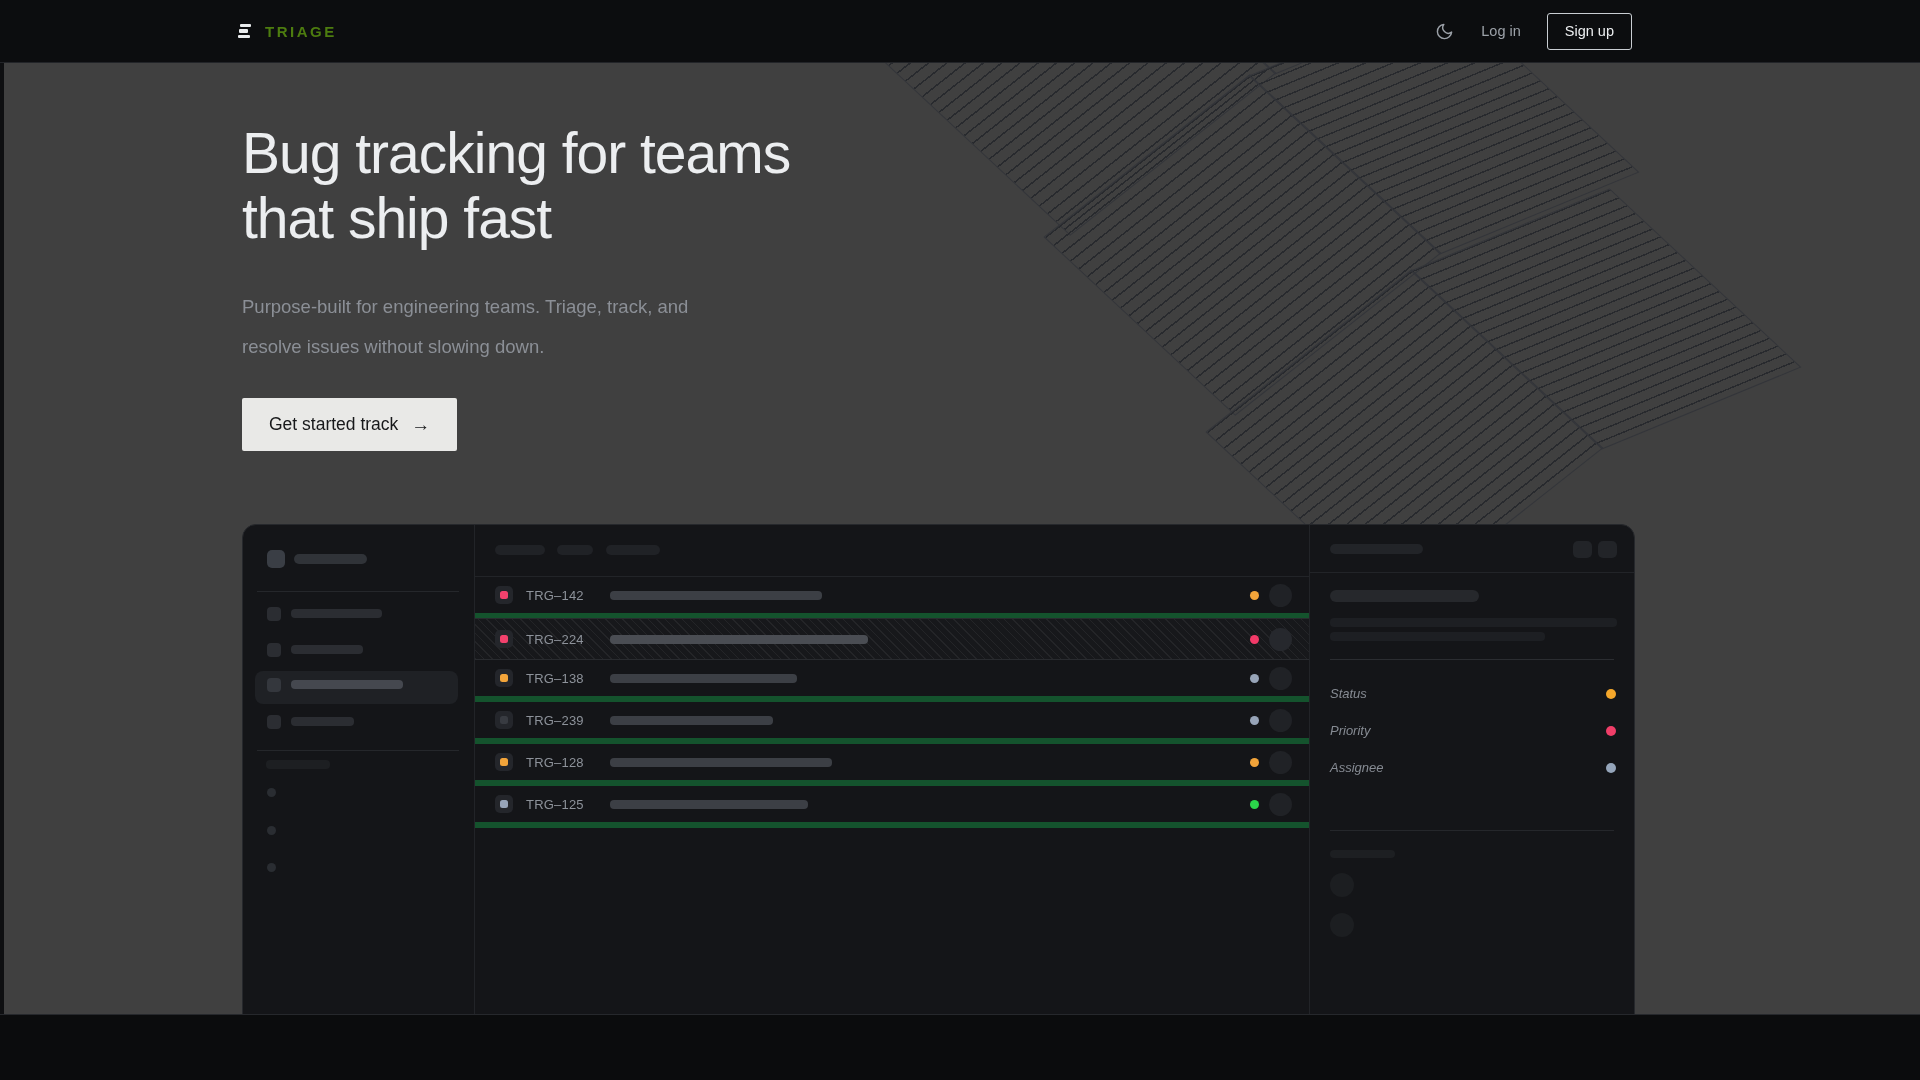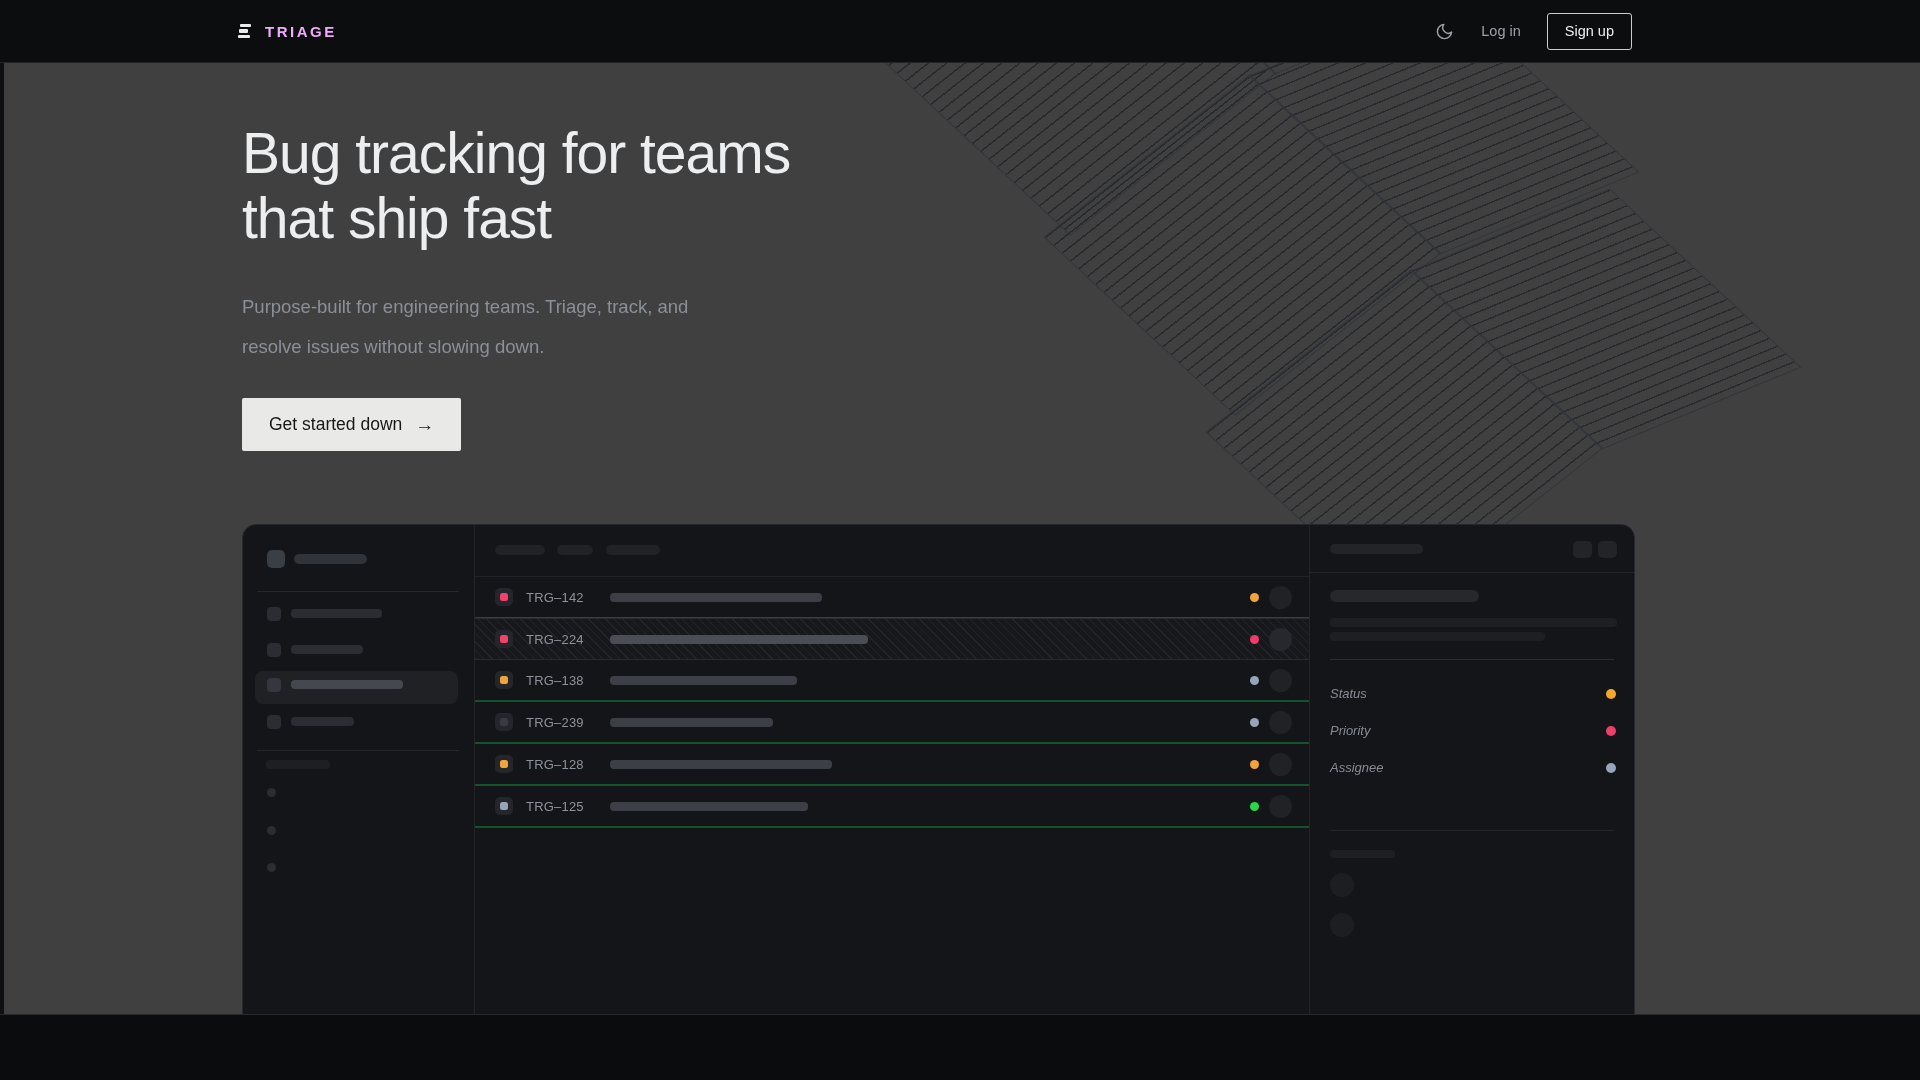--- a/index.html
+++ b/index.html
@@ -17,21 +17,21 @@
     position:absolute; top:0; left:0; width:1920px; height:63px;
     background:#0c0d0f; border-bottom:1px solid #222428; z-index:5;
   }
   .site-header .container { height:62px; display:flex; align-items:center; justify-content:space-between; }
   .brand { display:flex; align-items:center; gap:11px; }
   .logo-mark { display:flex; flex-direction:column; gap:2.5px; width:16px; }
   .logo-mark i { display:block; height:3.2px; border-radius:1px; background:#e9ebed; }
   .logo-mark i:nth-child(1){ width:11px; margin-left:2px; }
   .logo-mark i:nth-child(2){ width:9px;  margin-left:1px; }
   .logo-mark i:nth-child(3){ width:12px; }
-  .brand-name { font-size:15px; font-weight:700; letter-spacing:2.5px; color:#f0abfc; }
+  .brand-name { font-size:15px; font-weight:700; letter-spacing:2.5px; color:#4d7c0f; }
   .header-right { display:flex; align-items:center; gap:26px; }
   .theme-toggle { width:22px; height:22px; display:flex; align-items:center; justify-content:center; cursor:pointer; }
   .login-link { font-size:14.5px; color:#9ca1a8; cursor:pointer; }
   .signup-btn {
     height:37px; padding:0 17px; display:flex; align-items:center;
     border:1px solid #c9cdd2; border-radius:3px; background:transparent;
     color:#eceef0; font-size:14.5px; cursor:pointer; font-family:inherit;
   }
 
   
@@ -97,21 +97,21 @@
 
   
   .mock-main { position:relative; width:835px; border-right:1px solid #222428; }
   .mm-header { position:relative; height:52px; border-bottom:1px solid #222428; }
   .mm-pill { position:absolute; top:20px; height:10px; border-radius:5px; background:#202226; }
   .mm-pill.p1{ left:20px;  width:50px; }
   .mm-pill.p2{ left:82px;  width:36px; }
   .mm-pill.p3{ left:131px; width:54px; }
 
   .issue-row {
-    position:relative; height:42px; border-bottom:2px solid #14532d;
+    position:relative; height:42px; border-bottom:6px solid #14532d;
     display:flex; align-items:center;
   }
   .issue-row.selected {
     background:#17181b;
     background-image:repeating-linear-gradient(45deg, rgba(255,255,255,0.055) 0 1px, transparent 1px 6px);
     border-top:1px solid #292b2f; border-bottom:1px solid #292b2f; margin-top:-1px;
   }
   .issue-type { margin-left:20px; width:18px; height:18px; border-radius:5px; background:#24262b;
     display:flex; align-items:center; justify-content:center; flex:0 0 auto; }
   .issue-type i { display:block; width:8px; height:8px; border-radius:2.5px; }
@@ -188,21 +188,21 @@
       <div class="face face-r"></div>
   </div>
 
   <div class="container" style="height:100%;">
     <h1 class="hero-title">
       <span>Bug tracking for teams</span><br>
       <span>that ship fast</span>
     </h1>
     <p class="hero-sub">Purpose-built for engineering teams. Triage, track, and resolve issues without slowing down.</p>
     <button class="cta-btn">
-      <span>Get started down</span>
+      <span>Get started track</span>
       <span class="cta-arrow">→</span>
     </button>
 
     <div class="mock-card">
 
       <div class="mock-sidebar">
         <div class="ms-avatar"></div>
         <div class="ms-name sk"></div>
         <div class="ms-div1"></div>
         <div class="ms-active"></div>

